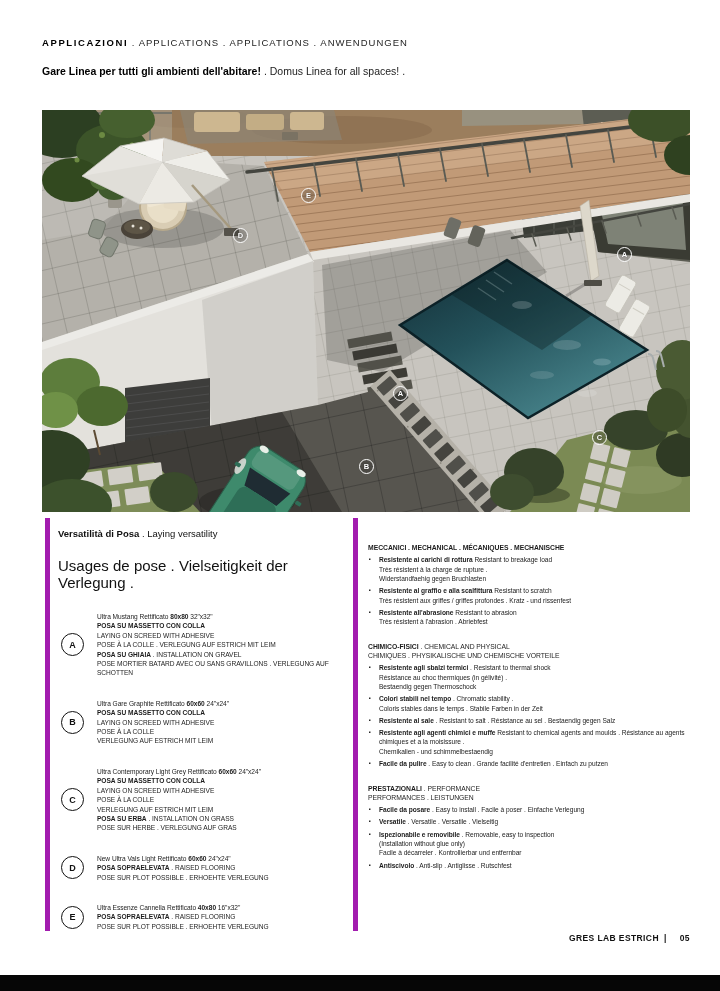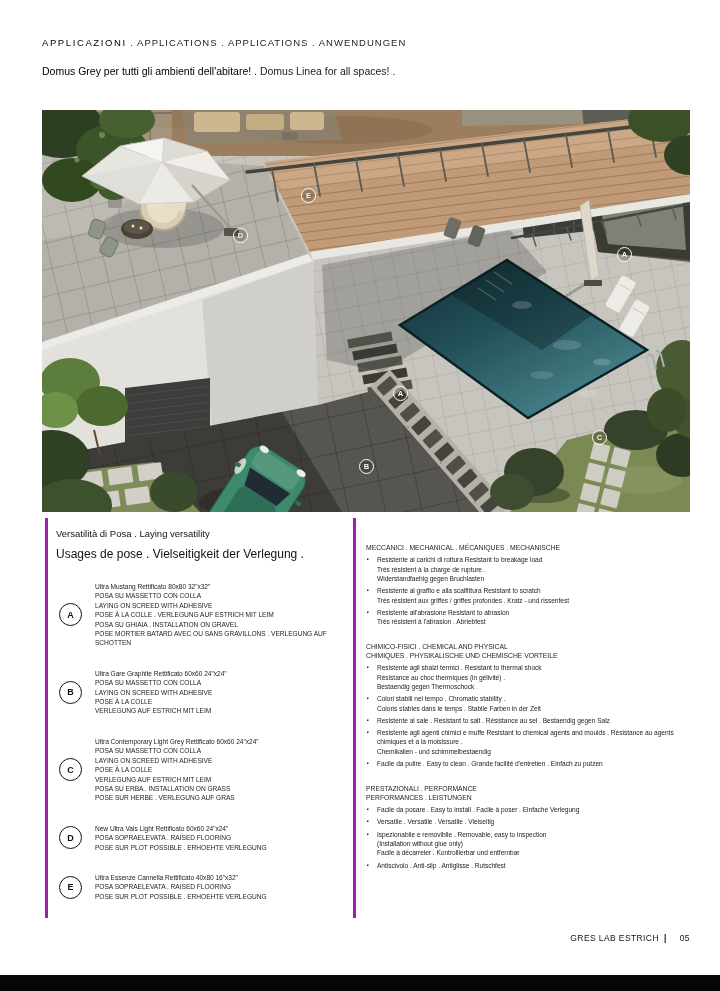--- a/index.html
+++ b/index.html
@@ -1,36 +1,36 @@
 <!DOCTYPE html>
 <html><head>
 <meta charset="utf-8">
 <style>
   html,body{margin:0;padding:0}
   body{width:720px;height:991px;background:#fff;position:relative;overflow:hidden;
        font-family:"Liberation Sans",sans-serif;color:#1a1a1a}
-  .b{font-weight:400}
+  .b{font-weight:700}
   .kicker{position:absolute;left:42px;top:37px;font-size:9.5px;letter-spacing:1px;color:#1d1d1d}
   .kicker .b{letter-spacing:1.6px;color:#000}
   .intro{position:absolute;left:42px;top:62px;font-size:10.5px;line-height:19px;color:#222}
   .intro .b{color:#000}
 
   .photo{position:absolute;left:42px;top:110px;width:648px;height:402px;overflow:hidden;background:#c8c5bf}
   .photo svg{display:block}
   .markers{position:absolute;left:0;top:0;width:648px;height:402px}
   .marker{position:absolute;width:13px;height:13px;border:1.5px solid #fff;border-radius:50%;
           color:#fff;font-size:7.5px;font-weight:700;line-height:13px;text-align:center;
           background:rgba(45,45,40,.25);text-shadow:0 0 1.5px rgba(0,0,0,.55)}
 
   .columns{position:absolute;left:45px;top:518px;width:647px;display:flex;align-items:stretch}
-  .col{border-left:3px solid #a21caf;min-height:400px;box-sizing:border-box}
+  .col{border-left:5px solid #a21caf;min-height:400px;box-sizing:border-box}
   .col-left{width:308px;padding:10px 14px 0 8px}
   .col-right{flex:1;padding:10px 0 0 10px}
   .col-title{margin:0;font-size:9.5px;font-weight:400;color:#111}
-  .col-sub{font-size:12px;margin-top:8px;color:#111}
+  .col-sub{font-size:15px;margin-top:18px;color:#111}
   .lay-item{display:flex;align-items:center;gap:13px;margin-top:21px}
   .badge{width:21px;height:21px;min-width:21px;border:1.3px solid #111;border-radius:50%;
          display:flex;align-items:center;justify-content:center;font-size:9px;font-weight:700;margin-left:3px;color:#111}
   .t-line{font-size:6.6px;line-height:9.4px;letter-spacing:-0.03px;color:#1c1c1c}
   .adv-section{margin-top:15px}
   .adv-heading .t-line{font-size:6.8px}
   .adv-bullets{margin-top:2px}
   .bullet{position:relative;padding-left:11px;margin-top:2.8px}
   .bullet::before{content:"▪";position:absolute;left:1px;top:0;font-size:5.5px;line-height:9.4px;color:#111}
 
@@ -41,21 +41,21 @@
 </style>
 </head>
 <body>
 
 <header class="kicker">
   <span class="b">APPLICAZIONI</span><span> . APPLICATIONS . APPLICATIONS . ANWENDUNGEN</span>
 </header>
 
 <div class="intro">
   <div class="intro-line">
-    <span class="b">Domus Grey per tutti gli ambienti dell'abitare!</span><span> . Domus Linea for all spaces! .</span>
+    <span class="b">Gare Linea per tutti gli ambienti dell'abitare!</span><span> . Domus Linea for all spaces! .</span>
   </div>
 </div>
 
 <div class="photo">
 <svg width="648" height="402" viewBox="0 0 648 402" xmlns="http://www.w3.org/2000/svg">
   <defs>
     <linearGradient id="poolGrad" x1="0" y1="0" x2="0.8" y2="1">
       <stop offset="0" stop-color="#132d35"></stop>
       <stop offset="0.45" stop-color="#23515a"></stop>
       <stop offset="1" stop-color="#4d8b92"></stop>

